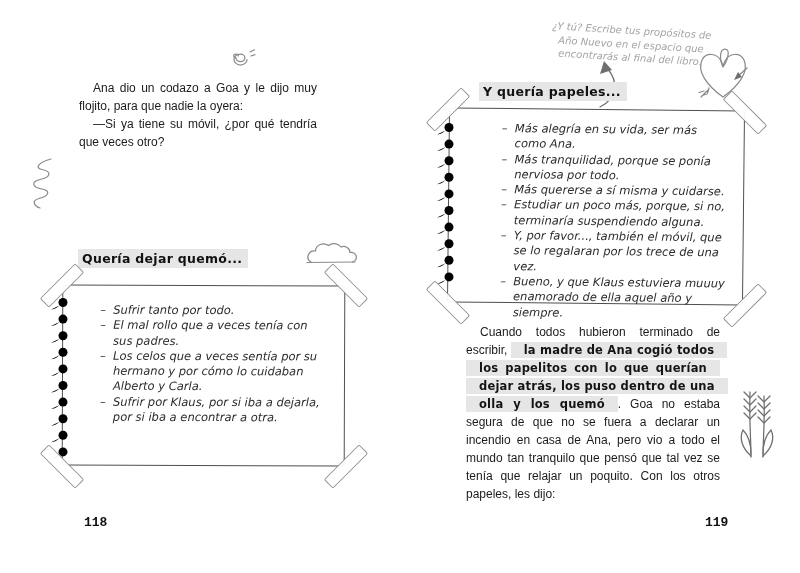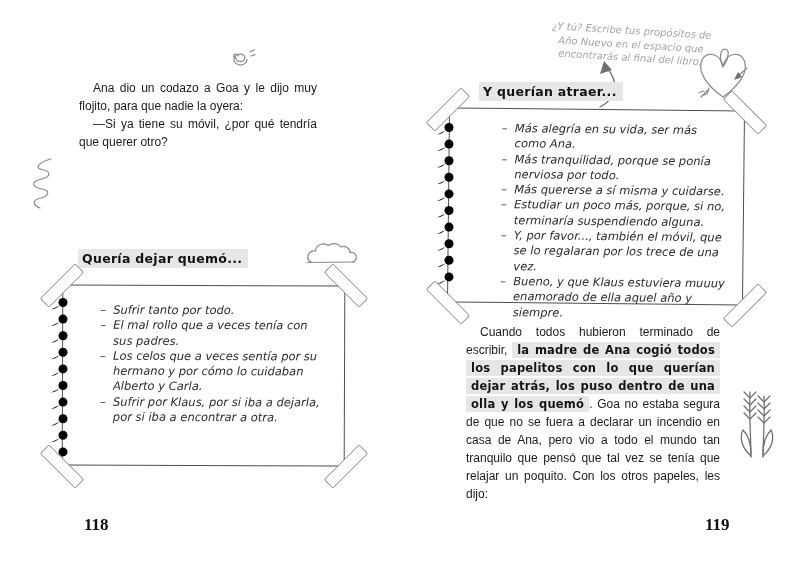--- a/index.html
+++ b/index.html
@@ -12,21 +12,21 @@
   .text-block p{margin:0;text-indent:14px;}
   .tb-left{left:79px;top:79px;width:238px;}
   .tb-right{left:466px;top:323px;width:254px;}
   
   .hl-head{
     position:absolute;display:inline-block;background:#e6e6e6;padding:2px 6px 2px 4px;
     font-family:"DejaVu Sans",sans-serif;font-weight:700;font-size:12.5px;letter-spacing:.3px;color:#111;
   }
   .hl-hand{
     font-family:"DejaVu Sans",sans-serif;font-weight:700;font-size:11.5px;letter-spacing:.2px;
-    background:#e6e6e6;padding:1px 5px;-webkit-box-decoration-break:clone;box-decoration-break:clone;color:#141414;
+    background:#e6e6e6;padding:1px 13px;-webkit-box-decoration-break:clone;box-decoration-break:clone;color:#141414;
   }
   
   .note{
     position:absolute;background:#ffffff;border:1.6px solid #4f4f4f;border-radius:2px;box-sizing:border-box;
   }
   .note-left{left:62px;top:285px;width:283px;height:181px;transform:rotate(.2deg);}
   .note-right{left:448px;top:109px;width:296px;height:195px;transform:rotate(.6deg);}
   .note ul{
     margin:0;list-style:none;
     font-family:"DejaVu Sans",sans-serif;font-style:italic;font-size:11.5px;line-height:15.3px;color:#2b2b2b;
@@ -46,21 +46,21 @@
   .doodle .fill{fill:#6f6f6f;stroke:none;}
   .doodle.dark path{stroke:#6f6f6f;}
   
   .margin-note{
     position:absolute;left:545px;top:24px;width:172px;transform:rotate(3.5deg);
     font-family:"DejaVu Sans",sans-serif;font-style:italic;font-size:10px;line-height:13.5px;
     color:#a4a4a4;text-align:center;
   }
   
   .pagenum{
-    position:absolute;font-family:Liberation Serif, serif;font-weight:700;font-size:17px;color:#111;
+    position:absolute;font-family:Liberation Mono, monospace;font-weight:700;font-size:13px;color:#111;
   }
   .pn-left{left:84px;top:515px;}
   .pn-right{left:705px;top:515px;}
 </style>
 </head>
 <body>
 
 <div id="spread">
 
   <svg width="0" height="0" style="position:absolute">
@@ -74,21 +74,21 @@
 
   <div>
 
     <svg class="doodle" style="left:226px;top:46px" width="32" height="24" viewBox="0 0 32 24">
       <path d="M21 13.5 a6.5 5.5 0 1 1 -6.5 -5.5 a4.5 3.8 0 1 1 -4.6 3.8 a2.3 1.9 0 1 1 2.4 -1.9"></path>
       <path d="M24 6 l4.5 -2.2 M25 10 l4 -1.4"></path>
     </svg>
 
     <div class="text-block tb-left">
       <p>Ana dio un codazo a Goa y le dijo muy flojito, para que nadie la oyera:</p>
-      <p>—Si ya tiene su móvil, ¿por qué tendría que querer otro?</p>
+      <p>—Si ya tiene su móvil, ¿por qué tendría que veces otro?</p>
     </div>
 
     <svg class="doodle" style="left:26px;top:156px" width="32" height="58" viewBox="0 0 32 58">
       <path d="M25 3 C13 6 8 12 16 13.5 C26 15.5 25 21 14 23.5 C4 26 7 31.5 16 33 C25 34.5 23 40 13 42.5 C5 44.5 8 50 14 52"></path>
     </svg>
 
     <div class="hl-head" style="left:78px;top:249px">Quería dejar quemó...</div>
 
     <svg class="doodle" style="left:301px;top:236px" width="62" height="34" viewBox="0 0 62 34">
       <path d="M10 26 a6.5 6 0 0 1 4.5 -11 a8 7.5 0 0 1 13 -5.5 a8.5 8 0 0 1 12.5 1.5 a6.5 6 0 0 1 9 5.5 a5 4.8 0 0 1 2.5 9.5"></path>
@@ -135,21 +135,21 @@
     </svg>
 
     <svg class="doodle" style="left:692px;top:44px" width="66" height="62" viewBox="0 0 66 62">
       <path d="M31 53 C14 41 5 27 10 16 C14 8 25 9 29 17 C30 19 31 21 31 23 C31 21 32 19 33 17 C37 9 48 8 52 16 C57 27 48 41 31 53 Z"></path>
       <path d="M31 23 C27 14 28 5 33 5 C38 5 37 14 31 23"></path>
       <path d="M55 24 L46 32"></path>
       <polygon class="fill" points="42,36 50,33 46,28"></polygon>
       <path d="M16 46 L9 53 M12 47 l-5 1.5 M15 50 l-5 1.5 M17 44 l-1.5 5"></path>
     </svg>
 
-    <div class="hl-head" style="left:479px;top:82px">Y querían atraer...</div>
+    <div class="hl-head" style="left:479px;top:82px">Y quería papeles...</div>
 
     <div class="note note-right">
       <ul>
         <li>Más alegría en su vida, ser más como Ana.</li>
         <li>Más tranquilidad, porque se ponía nerviosa por todo.</li>
         <li>Más quererse a sí misma y cuidarse.</li>
         <li>Estudiar un poco más, porque, si no, terminaría suspendiendo alguna.</li>
         <li>Y, por favor..., también el móvil, que se lo regalaran por los trece de una vez.</li>
         <li>Bueno, y que Klaus estuviera muuuy enamorado de ella aquel año y siempre.</li>
       </ul>

